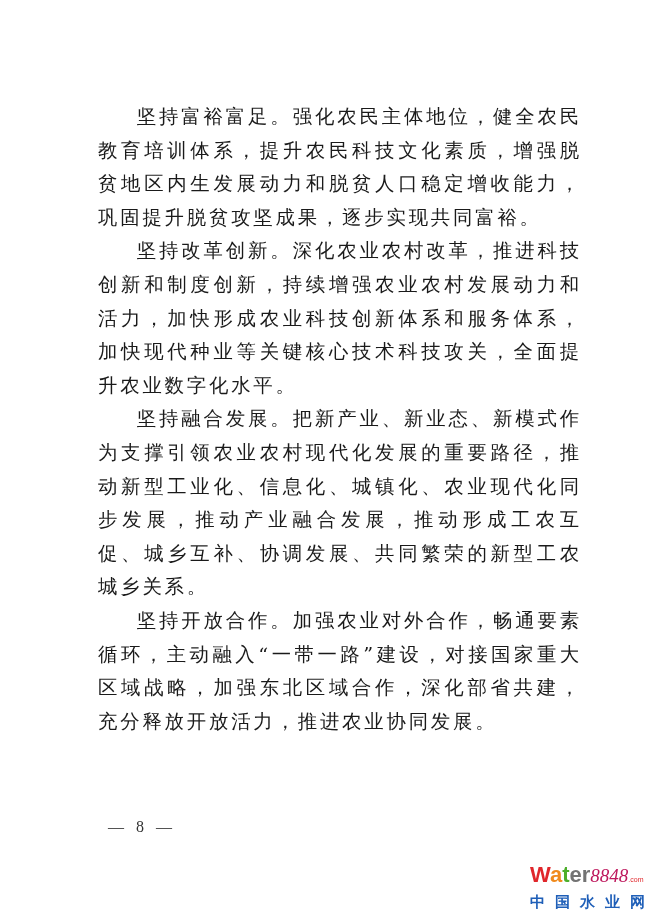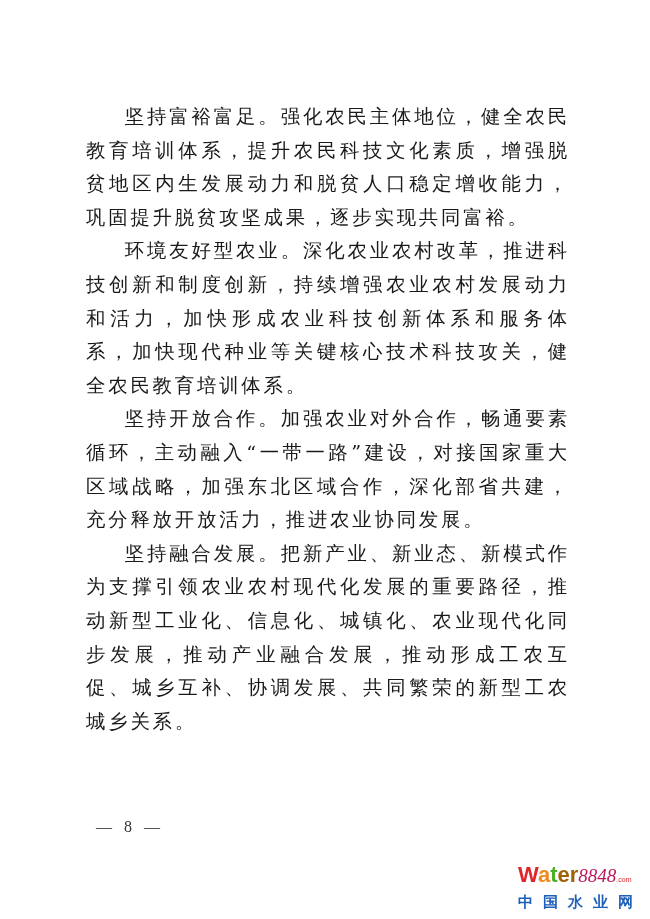--- a/index.html
+++ b/index.html
@@ -1,46 +1,46 @@
 <!DOCTYPE html>
 <html><head>
 <meta charset="utf-8">
 <style>
   html, body { margin: 0; padding: 0; background: #ffffff; }
   body { width: 650px; height: 919px; position: relative; overflow: hidden;
          font-family: "DejaVu Serif", "Liberation Serif", serif; color: #1a1a1a; }
-  .page { position: absolute; left: 0; top: 0; width: 553px; height: 919px; }
+  .page { position: absolute; left: 12px; top: 0; width: 553px; height: 919px; }
   .content { position: absolute; left: 86px; top: 100px; width: 484px; }
   .para { margin: 0; font-size: 19.4px; line-height: 33.6px; letter-spacing: 2.8px;
           text-align: justify; text-indent: 2em; }
   .para + .para { margin-top: 0; }
   .page-number { position: absolute; left: 96px; top: 818px; font-size: 16px;
                  letter-spacing: 4px; color: #333; font-family: "Liberation Serif", serif; }
   .logo { position: absolute; left: 518px; top: 864px; width: 130px; }
   .logo-top { font-family: "Liberation Sans", sans-serif; font-weight: bold; font-size: 22px;
               line-height: 22px; white-space: nowrap; }
   .logo-top .w { color: #e0262b; }
   .logo-top .a { color: #f08a1c; }
   .logo-top .t { color: #4caf2a; }
-  .logo-top .er { color: #a16207; }
+  .logo-top .er { color: #737373; }
   .logo-top .num { color: #be185d; font-family: "Liberation Serif", serif; font-style: italic;
                    font-weight: normal; font-size: 19px; }
   .logo-top .com { color: #e0262b; font-size: 7px; font-weight: normal; }
   .logo-bottom { font-family: "DejaVu Sans", sans-serif; font-weight: bold; color: #1f5fb8;
                  font-size: 15px; letter-spacing: 10px; margin-top: 2px; white-space: nowrap; }
 </style>
 </head>
 <body>
 
 <div class="page">
   <div class="content">
     <p class="para"><span>坚持富裕富足。</span><span>强化农民主体地位，健全农民教育培训体系，提升农民科技文化素质，增强脱贫地区内生发展动力和脱贫人口稳定增收能力，巩固提升脱贫攻坚成果，逐步实现共同富裕。</span></p>
-    <p class="para"><span>环境友好型农业。</span><span>深化农业农村改革，推进科技创新和制度创新，持续增强农业农村发展动力和活力，加快形成农业科技创新体系和服务体系，加快现代种业等关键核心技术科技攻关，健全农民教育培训体系。</span></p>
+    <p class="para"><span>坚持改革创新。</span><span>深化农业农村改革，推进科技创新和制度创新，持续增强农业农村发展动力和活力，加快形成农业科技创新体系和服务体系，加快现代种业等关键核心技术科技攻关，全面提升农业数字化水平。</span></p>
+    <p class="para"><span>坚持融合发展。</span><span>把新产业、新业态、新模式作为支撑引领农业农村现代化发展的重要路径，推动新型工业化、信息化、城镇化、农业现代化同步发展，推动产业融合发展，推动形成工农互促、城乡互补、协调发展、共同繁荣的新型工农城乡关系。</span></p>
     <p class="para"><span>坚持开放合作。</span><span>加强农业对外合作，畅通要素循环，主动融入“一带一路”建设，对接国家重大区域战略，加强东北区域合作，深化部省共建，充分释放开放活力，推进农业协同发展。</span></p>
-    <p class="para"><span>坚持融合发展。</span><span>把新产业、新业态、新模式作为支撑引领农业农村现代化发展的重要路径，推动新型工业化、信息化、城镇化、农业现代化同步发展，推动产业融合发展，推动形成工农互促、城乡互补、协调发展、共同繁荣的新型工农城乡关系。</span></p>
   </div>
 
   <div class="page-number">— 8 —</div>
 
   <div class="logo">
     <div class="logo-top"><span class="w">W</span><span class="a">a</span><span class="t">t</span><span class="er">er</span><span class="num">8848</span><span class="com">.com</span></div>
     <div class="logo-bottom">中国水业网</div>
   </div>
 </div>
 

